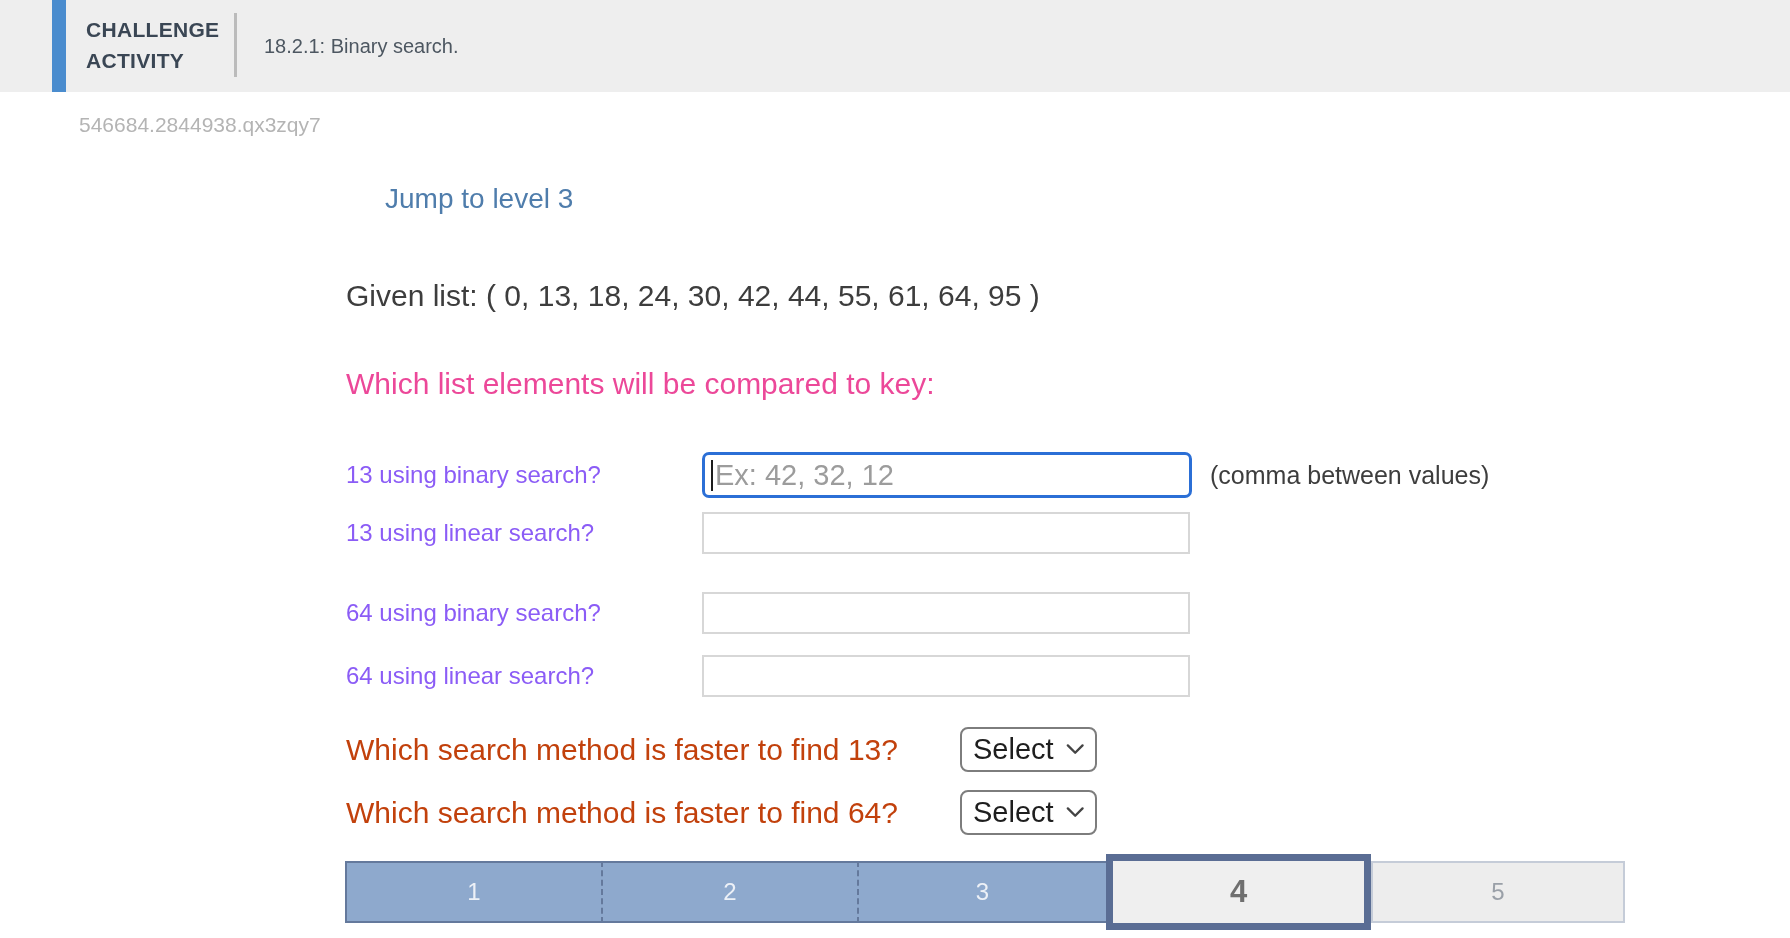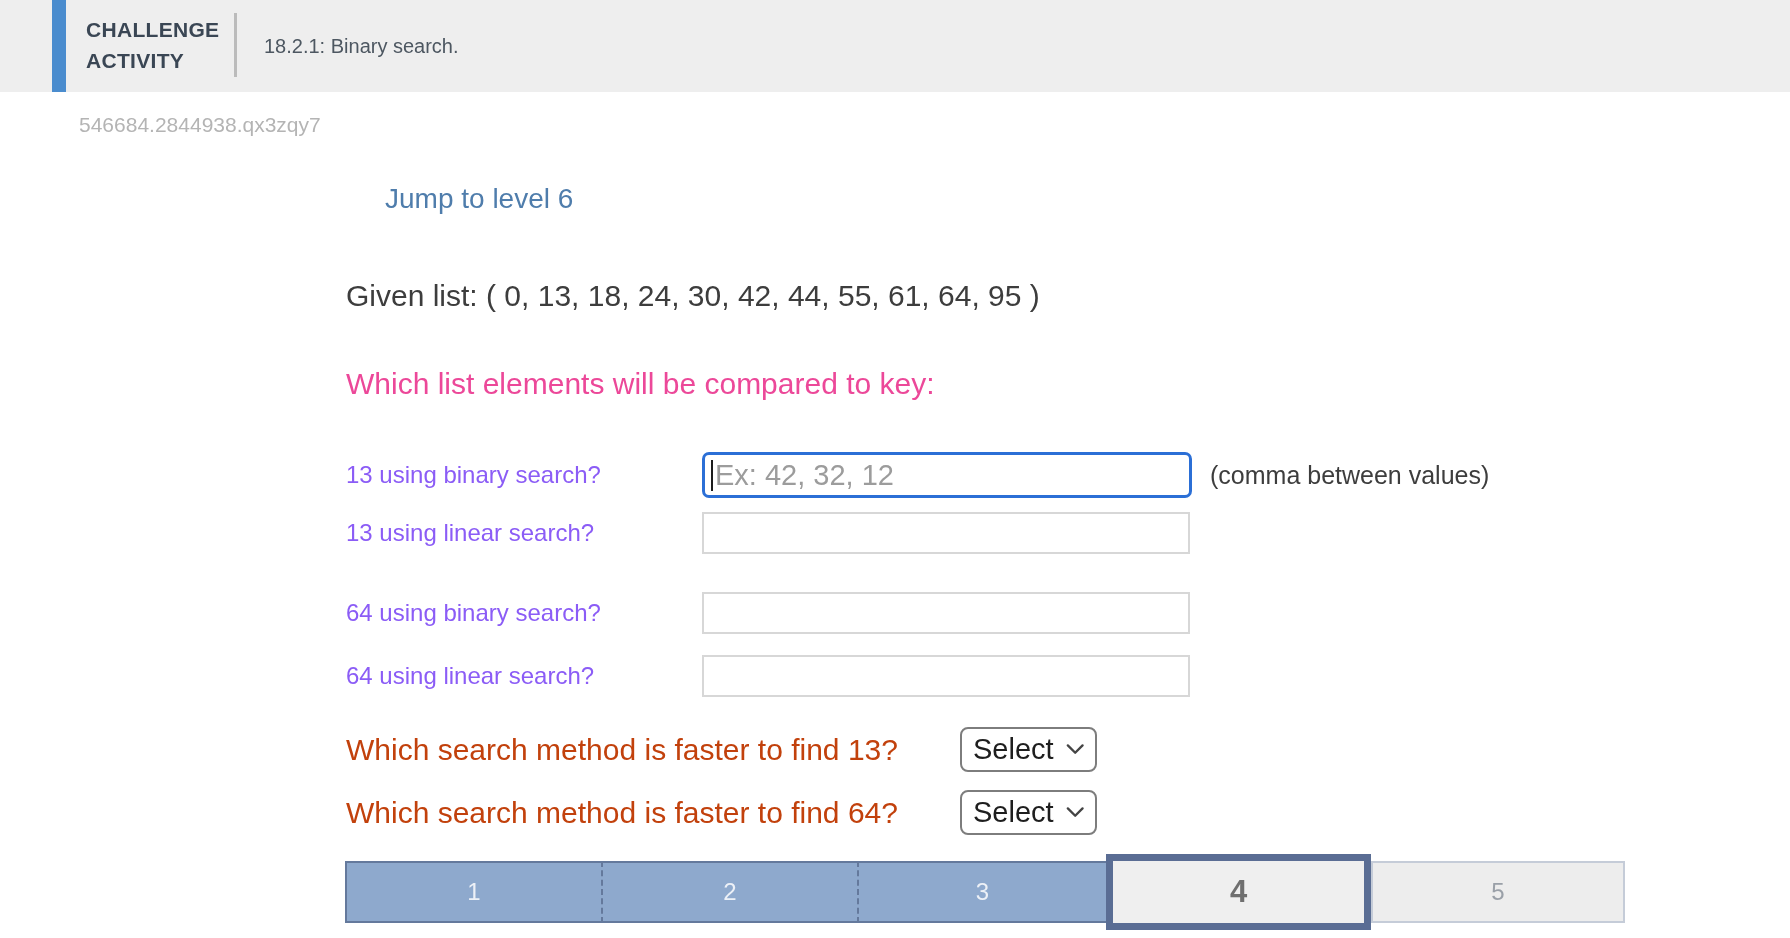--- a/index.html
+++ b/index.html
@@ -69,21 +69,21 @@
     <div class="accent-bar"></div>
     <div class="badge">
       <div>CHALLENGE</div>
       <div>ACTIVITY</div>
     </div>
     <div class="hdivider"></div>
     <div class="htitle">18.2.1: Binary search.</div>
   </div>
 
   <div class="activity-id">546684.2844938.qx3zqy7</div>
-  <div class="jump-link">Jump to level 6</div>
+  <div class="jump-link">Jump to level 3</div>
 
   <div class="given-list">Given list: ( 0, 13, 18, 24, 30, 42, 44, 55, 61, 64, 95 )</div>
   <div class="question">Which list elements will be compared to key:</div>
 
   <div class="row-label lbl-r1">13 using binary search?</div>
   <input class="answer-input in-r1" type="text" placeholder="Ex: 42, 32, 12" style="">
   <div class="caret"></div>
   <div class="comma-note">(comma between values)</div>
 
   <div class="row-label lbl-r2">13 using linear search?</div>

